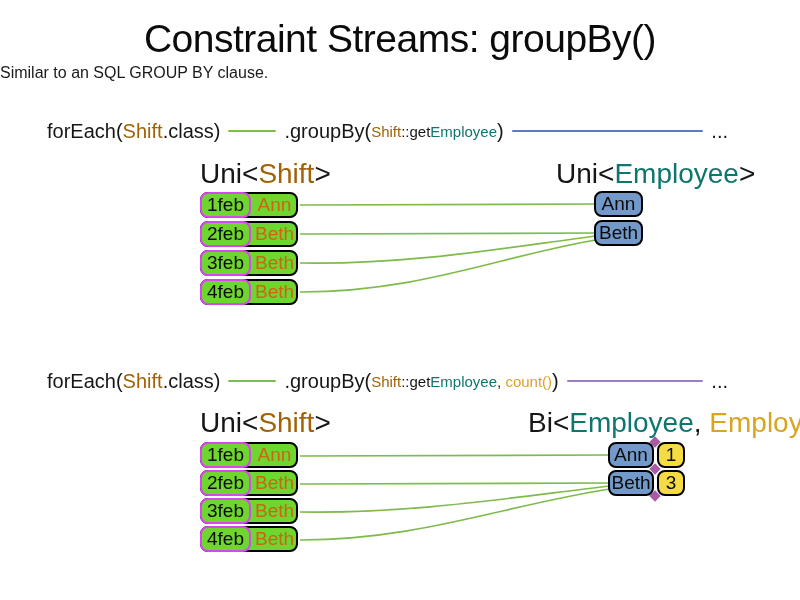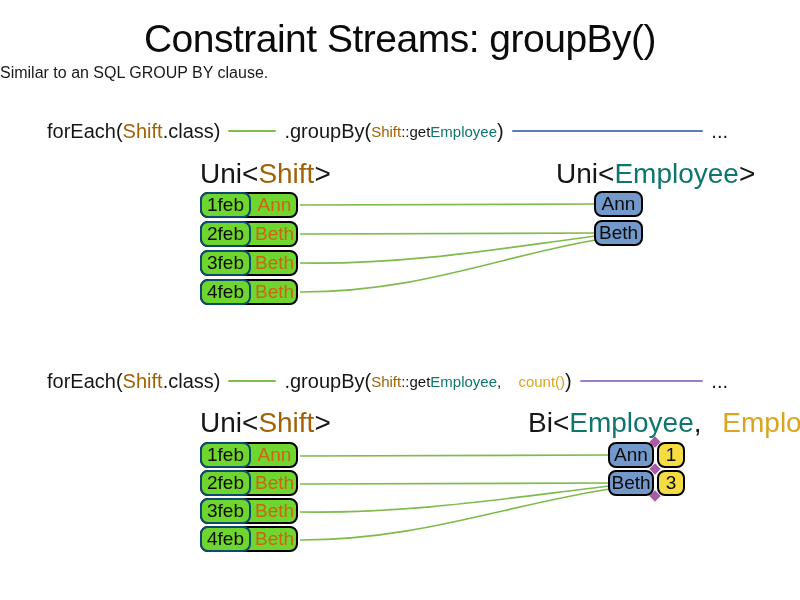--- a/index.html
+++ b/index.html
@@ -13,35 +13,35 @@
               font-size:16px; color:#1a1a1a; }
 
   .code-row { position:absolute; left:47px; width:681px; height:26px;
               display:flex; align-items:center; white-space:pre; }
   .code-row.r1 { top:118px; }
   .code-row.r2 { top:368px; }
   .code-main { font-size:20px; color:#161616; }
   .code-small { font-size:15px; color:#161616; }
   .tok-shift { color:#a16207; }
   .tok-employee { color:#0f766e; }
-  .tok-count { color:#D9A521;margin-left:13px; }
+  .tok-count { color:#D9A521; }
   .hline { height:2px; border-radius:1px; flex:0 0 auto; }
   .hline.green { width:48px; background:#7DBE4B; margin:0 8px; }
   .hline.blue { flex:1 1 auto; background:#5D7CB5; margin:0 8px; }
   .hline.purple { flex:1 1 auto; background:#9C7FC0; margin:0 8px; }
 
   .type-label { position:absolute; font-size:28px; color:#161616; white-space:pre; }
 
   svg.wires { position:absolute; left:0; top:0; z-index:1; pointer-events:none; }
 
   .shift-row { position:absolute; left:200px; width:98px; height:26px; z-index:2;
                background:#6FD52F; border:2px solid #000; border-radius:8px;
                display:flex; align-items:center; }
   .date-box { position:absolute; left:-2px; top:-2px; width:51px; height:26px;
-              background:#6FD52F; border:2px solid #0c4a6e; border-radius:8px;
+              background:#6FD52F; border:2px solid #d946ef; border-radius:8px;
               display:flex; align-items:center; justify-content:center;
               font-size:19px; color:#0b0b0b; }
   .shift-name { position:absolute; left:51px; right:0; text-align:center;
                 font-size:19px; color:#CC6612; }
 
   .group-box { position:absolute; height:26px; z-index:2;
                background:#7299C9; border:2px solid #000; border-radius:8px;
                display:flex; align-items:center; justify-content:center;
                font-size:19px; color:#0b0b0b; }
   .count-box { position:absolute; height:26px; z-index:2;

